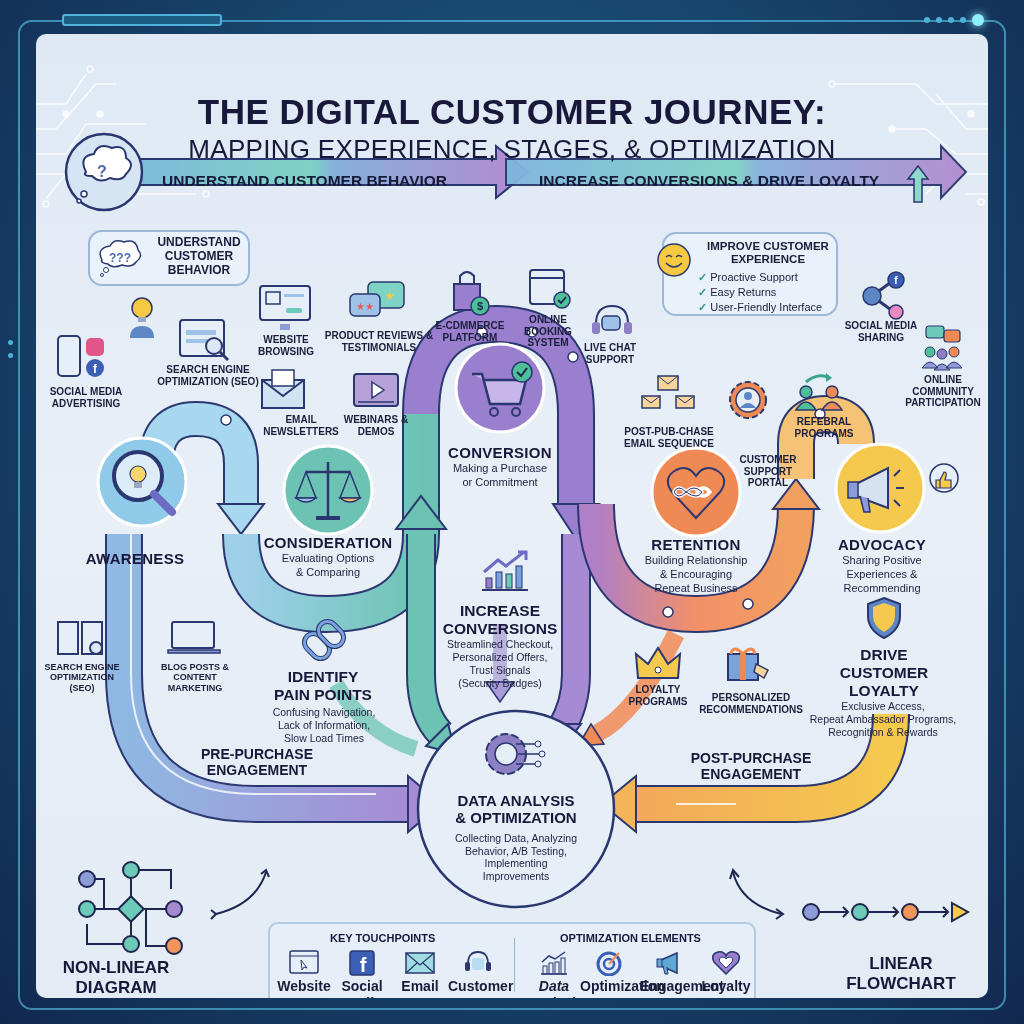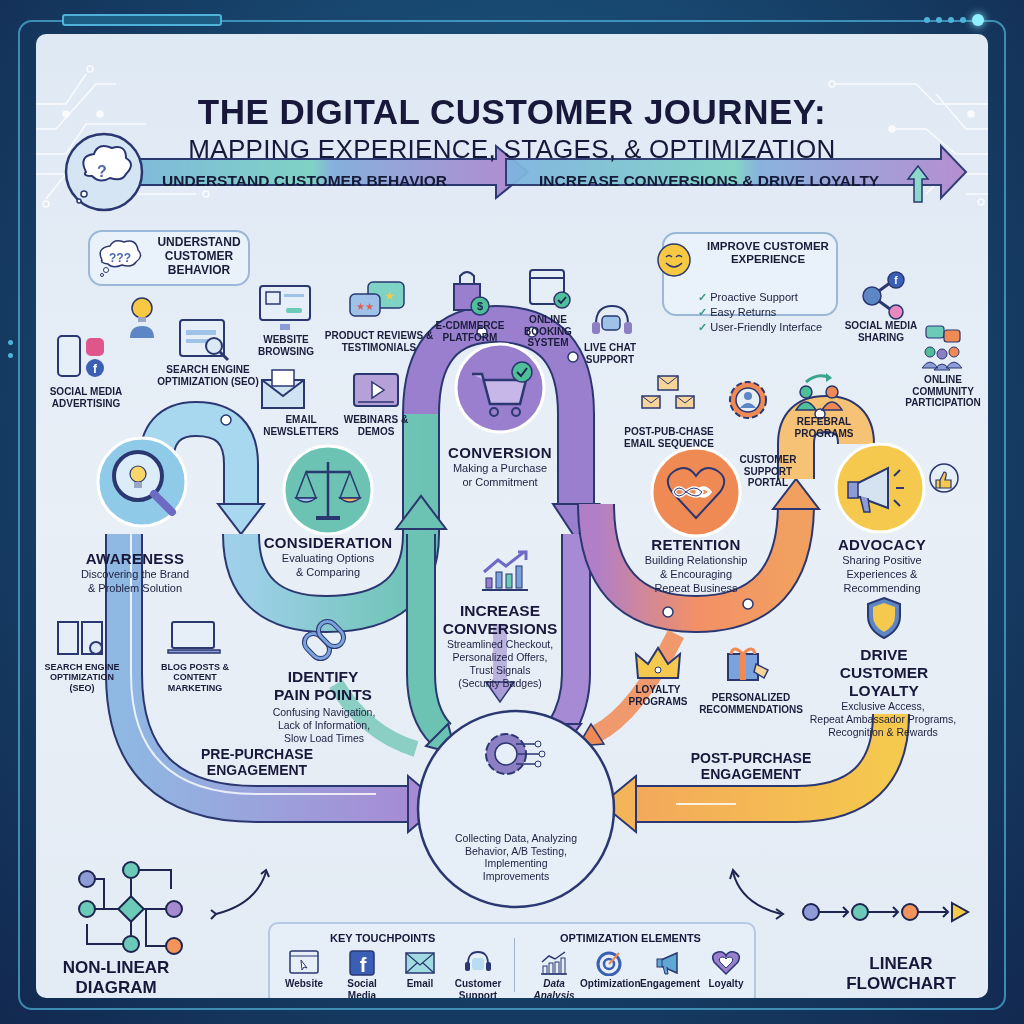--- a/index.html
+++ b/index.html
@@ -32,21 +32,21 @@
   .stage-desc { position: absolute; text-align: center; font-family: "Liberation Sans", sans-serif; font-size: 11px; color: #1d2040; line-height: 1.25; }
   .big-title { position: absolute; text-align: center; font-family: "Liberation Sans", sans-serif; font-weight: 700; font-size: 15.5px; color: #17183a; line-height: 1.15; }
   .callout { position: absolute; background: #e9f1fa; border: 2px solid #9cb8d8; border-radius: 14px; }
   .legend {
     position: absolute; left: 232px; top: 888px; width: 488px; height: 84px;
     background: #e6eef8; border: 2px solid #b6c9e2; border-radius: 10px;
   }
   .legend-head { position: absolute; top: 8px; font-family: "Liberation Sans", sans-serif; font-weight: 700; font-size: 11px; color: #17183a; }
   .legend-item { position: absolute; top: 26px; width: 60px; text-align: center; }
   .legend-item svg { display: block; margin: 0 auto; }
-  .legend-item .cap { font-family: "Liberation Sans", sans-serif; font-weight: 700; font-size: 10px; color: #1a1d3a; line-height: 1.2; margin-top: 2px; }
+  .legend-item .cap { font-family: "Liberation Sans", sans-serif; font-weight: 700; font-size: 14px; color: #1a1d3a; line-height: 1.2; margin-top: 2px; }
   .legend-div { position: absolute; left: 244px; top: 14px; width: 1px; height: 54px; background: #9fb3cf; }
   .corner-title { position: absolute; text-align: center; font-family: "Liberation Sans", sans-serif; font-weight: 700; font-size: 17px; color: #17183a; line-height: 1.15; }
   .check-list { list-style: none; font-family: "Liberation Sans", sans-serif; font-size: 11px; color: #1a1d3a; line-height: 1.35; }
   .check-list li::before { content: "✓ "; color: #3a9a8a; font-weight: 700; }
 </style>
 </head>
 <body>
 
 <div class="frame-line"></div>
 <div class="frame-tab"></div>
@@ -251,21 +251,21 @@
     <div class="lbl" style="left:60px; top:4px; width:98px; font-size:12px;">UNDERSTAND CUSTOMER BEHAVIOR</div>
   </div>
 
   <div class="callout" style="left:626px; top:198px; width:176px; height:84px;">
     <svg width="36" height="36" style="position:absolute;left:-8px;top:8px;">
       <circle cx="18" cy="18" r="16" fill="#f7c842" stroke="#2a3770" stroke-width="1.5"></circle>
       <path d="M10 15 q3 -3 6 0 M20 15 q3 -3 6 0" stroke="#2a3770" stroke-width="1.5" fill="none"></path>
       <path d="M10 21 q8 8 16 0" stroke="#2a3770" stroke-width="1.5" fill="none"></path>
     </svg>
     <div class="lbl" style="left:34px; top:6px; width:140px; font-size:11.5px; text-align:center;">IMPROVE CUSTOMER EXPERIENCE</div>
-    <ul class="check-list" style="position:absolute; left:34px; top:36px;margin-top:20px;">
+    <ul class="check-list" style="position:absolute; left:34px; top:36px;">
       <li>Proactive Support</li>
       <li>Easy Returns</li>
       <li>User-Friendly Interface</li>
     </ul>
   </div>
 
   <svg width="60" height="56" style="position:absolute;left:20px;top:300px;">
     <rect x="2" y="2" width="22" height="40" rx="4" fill="#e6eef8" stroke="#2a3770" stroke-width="2"></rect>
     <rect x="30" y="4" width="18" height="18" rx="5" fill="#e0558a"></rect>
     <circle cx="39" cy="34" r="9" fill="#3b5fb5"></circle>
@@ -289,24 +289,20 @@
   <div class="lbl small" style="left:118px; top:330px; width:108px;">SEARCH ENGINE OPTIMIZATION (SEO)</div>
 
   <svg width="100" height="100" style="position:absolute;left:56px;top:398px;">
     <circle cx="50" cy="50" r="44" fill="#8fcbe9" stroke="#fff" stroke-width="3"></circle>
     <circle cx="46" cy="44" r="24" fill="#dcecf8" stroke="#2a3770" stroke-width="4"></circle>
     <circle cx="46" cy="42" r="8" fill="#f7d76a" stroke="#2a3770" stroke-width="1.2"></circle>
     <rect x="42" y="50" width="8" height="6" fill="#9aa6c4"></rect>
     <path d="M62 62 L80 80" stroke="#6d6bc4" stroke-width="8" stroke-linecap="round"></path>
   </svg>
   <div class="stage-title" style="left:24px; top:516px; width:150px;">AWARENESS</div>
-  <div class="stage-desc" style="left:14px; top:534px; width:170px;">
-    <div>Discovering the Brand</div>
-      <div>&amp; Problem Solution</div>
-  </div>
 
   <svg width="56" height="40" style="position:absolute;left:18px;top:584px;">
     <path d="M4 4 H24 V36 H4 Z M28 4 H48 V36 H28 Z" fill="#e6eef8" stroke="#2a3770" stroke-width="2"></path>
     <circle cx="42" cy="30" r="6" fill="#dbe8f6" stroke="#2a3770" stroke-width="2"></circle>
   </svg>
   <div class="lbl small" style="left:2px; top:628px; width:88px; font-size:9px;">SEARCH ENGINE OPTIMIZATION (SEO)</div>
   <svg width="56" height="36" style="position:absolute;left:130px;top:586px;">
     <rect x="6" y="2" width="42" height="26" rx="2" fill="#e6eef8" stroke="#2a3770" stroke-width="2"></rect>
     <path d="M2 30 H54 V33 H2 Z" fill="#8d9bd6" stroke="#2a3770" stroke-width="1.5"></path>
   </svg>
@@ -540,20 +536,24 @@
   </div>
 
   <svg width="72" height="60" style="position:absolute;left:444px;top:690px;">
     <circle cx="26" cy="30" r="20" fill="#8d7fc4" stroke="#2a3770" stroke-width="2" stroke-dasharray="8 3"></circle>
     <circle cx="26" cy="30" r="11" fill="#e6eef8" stroke="#2a3770" stroke-width="1.5"></circle>
     <path d="M36 20 H56 M38 30 H60 M36 40 H56" stroke="#2a3770" stroke-width="1.5"></path>
     <circle cx="58" cy="20" r="3" fill="#e6eef8" stroke="#2a3770"></circle>
       <circle cx="62" cy="30" r="3" fill="#e6eef8" stroke="#2a3770"></circle>
       <circle cx="58" cy="40" r="3" fill="#e6eef8" stroke="#2a3770"></circle>
   </svg>
+  <div class="big-title" style="left:390px; top:758px; width:180px; font-size:15px;">
+    <div>DATA ANALYSIS</div>
+      <div>&amp; OPTIMIZATION</div>
+  </div>
   <div class="stage-desc" style="left:392px; top:798px; width:176px; font-size:10.5px; line-height:1.2;">
     <div>Collecting Data, Analyzing</div>
       <div>Behavior, A/B Testing,</div>
       <div>Implementing</div>
       <div>Improvements</div>
   </div>
 
   <div class="corner-title" style="left:20px; top:924px; width:120px;">
     <div>NON-LINEAR</div>
       <div>DIAGRAM</div>

